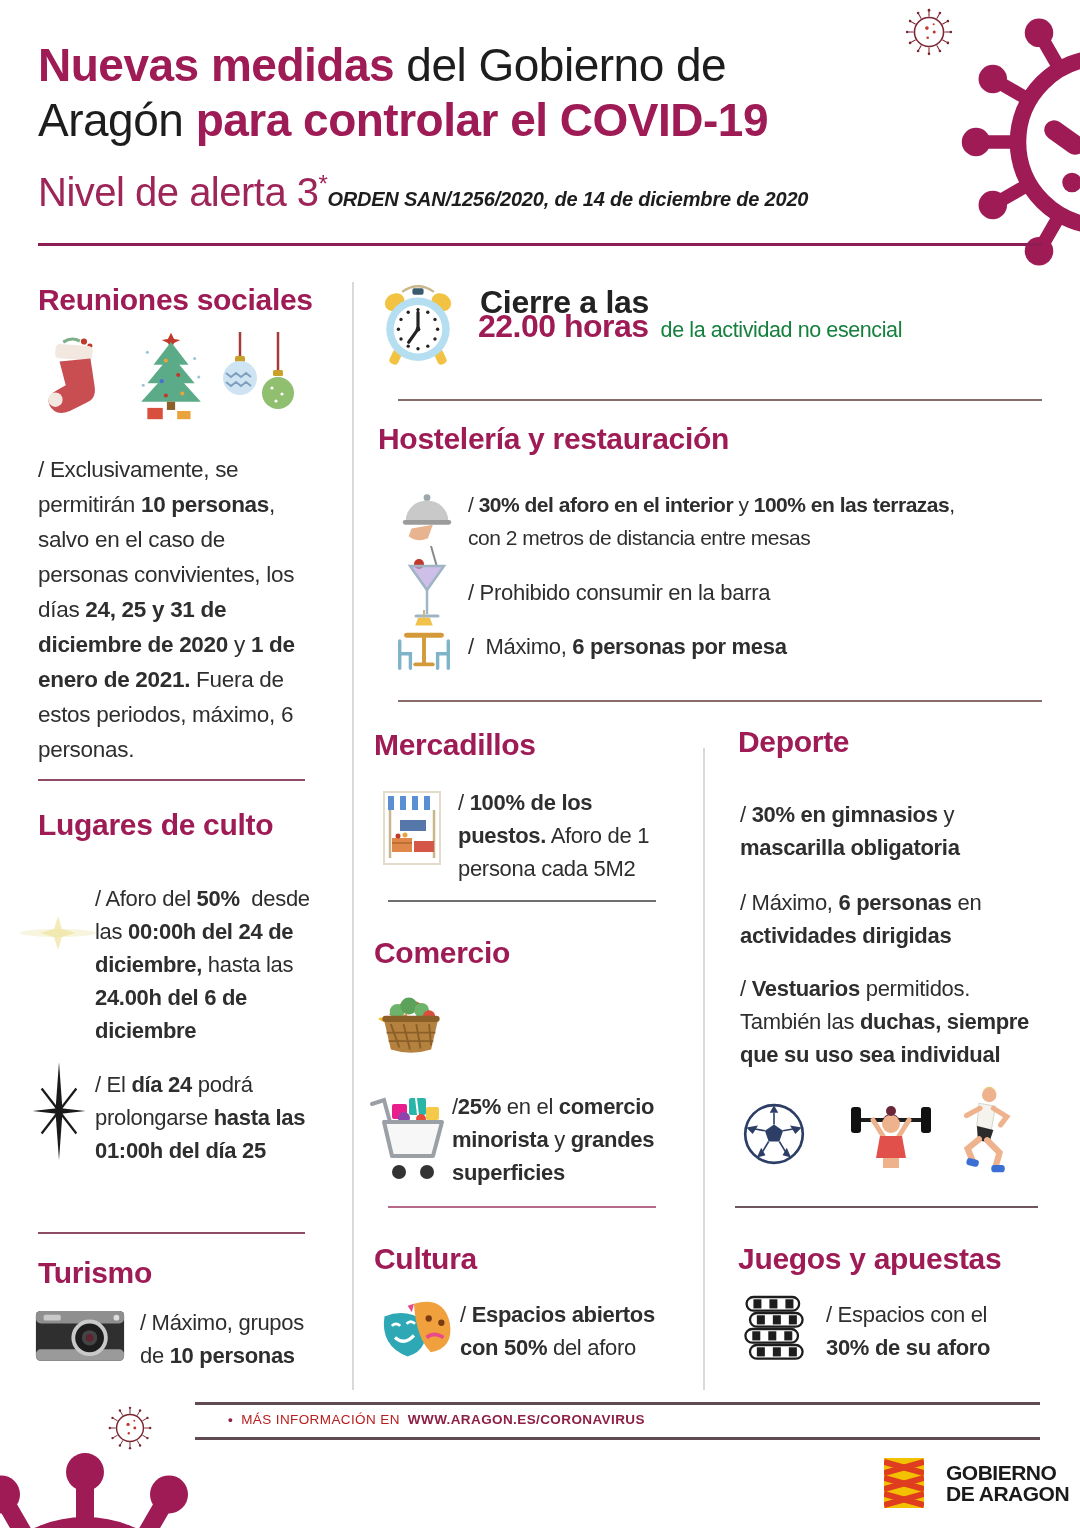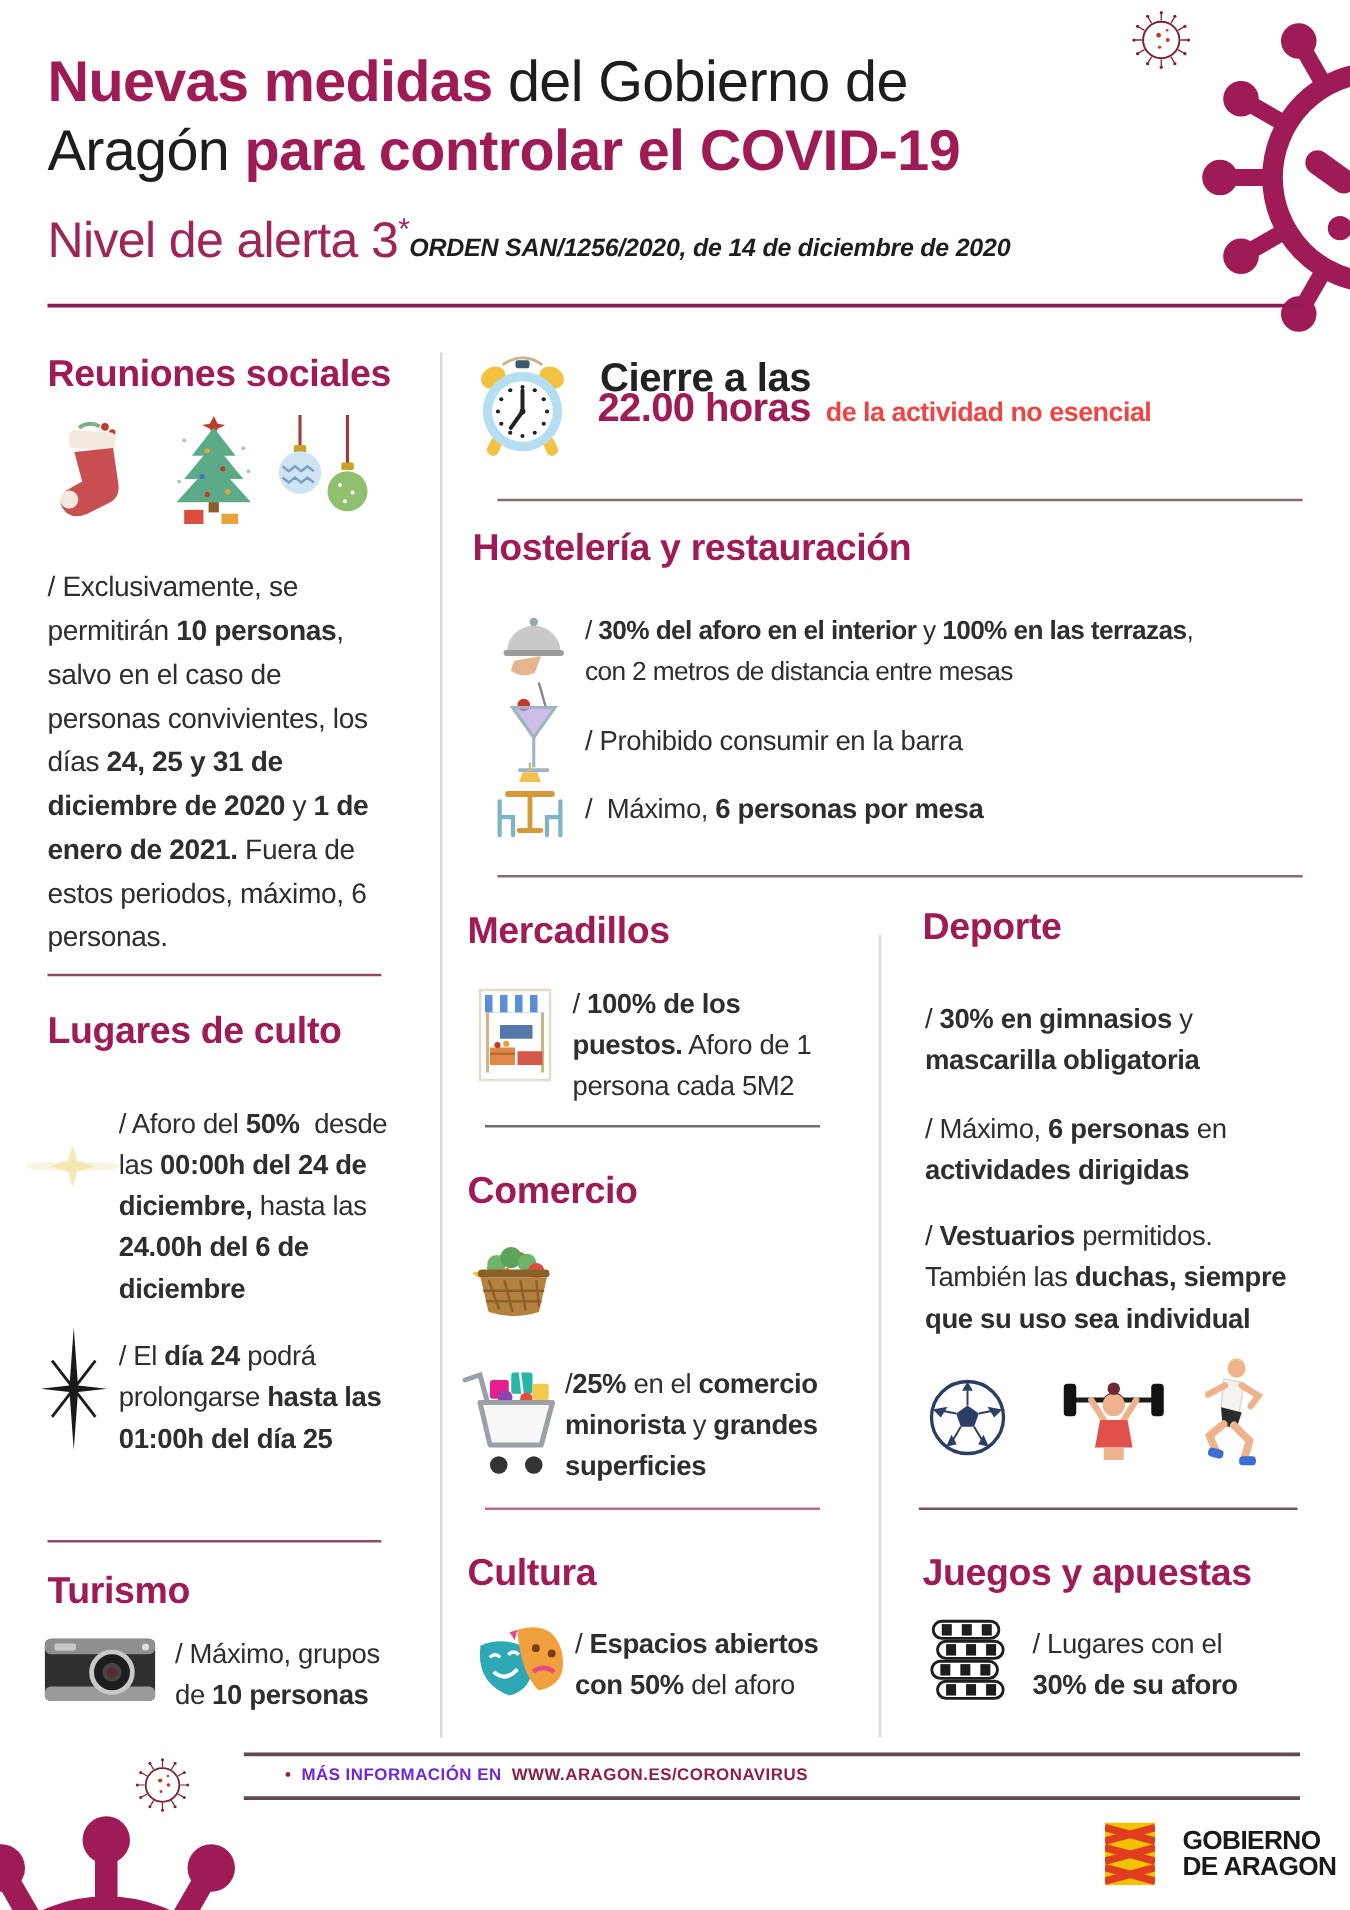--- a/index.html
+++ b/index.html
@@ -246,21 +246,21 @@
         <circle cx="26.8" cy="41.5" r="1.8"></circle>
         <circle cx="34.5" cy="33.8" r="1.8"></circle>
     </g>
     <line x1="45" y1="52" x2="45" y2="34" stroke="#222" stroke-width="3.4" stroke-linecap="round"></line>
     <line x1="45" y1="52" x2="35" y2="66" stroke="#222" stroke-width="3.4" stroke-linecap="round"></line>
     <circle cx="45" cy="52" r="2.5" fill="#222"></circle>
   </svg>
   <div class="abs" style="left:480px;top:284px;font-size:32px;font-weight:700;color:#222;letter-spacing:-0.3px">Cierre a las</div>
   <div class="abs" style="left:478px;top:308px;display:flex;align-items:baseline;gap:12px">
     <span style="font-size:32px;font-weight:700;color:#9e1b55;letter-spacing:-0.5px">22.00 horas</span>
-    <span style="font-size:21.5px;font-weight:700;color:#ef4444;letter-spacing:-0.4px">de la actividad no esencial</span>
+    <span style="font-size:21.5px;font-weight:400;color:#15803d;letter-spacing:-0.4px">de la actividad no esencial</span>
   </div>
   <div class="hr" style="left:398px;top:399px;width:644px;background:#8a6b6b"></div>
 
   <div class="heading" style="left:378px;top:422px">Hostelería y restauración</div>
 
   <svg class="abs" style="left:398px;top:488px;width:58px;height:58px" viewBox="0 0 60 60">
     <circle cx="30" cy="10" r="3.5" fill="#9aa7ad"></circle>
     <path d="M8 34 A22 21 0 0 1 52 34 Z" fill="#c9c9c9"></path>
     <rect x="5" y="33" width="50" height="5" rx="2.5" fill="#9b9b9b"></rect>
     <path d="M14 42 L36 38 L31 52 Q20 57 11 50 Z" fill="#e8b48f"></path>
@@ -442,27 +442,27 @@
       <rect x="3" y="32" width="46" height="12" rx="6" fill="#fff" stroke="#1d1d1d" stroke-width="2"></rect>
       <rect x="9" y="34" width="7" height="8" fill="#1d1d1d"></rect>
         <rect x="23" y="34" width="7" height="8" fill="#1d1d1d"></rect>
         <rect x="37" y="34" width="7" height="8" fill="#1d1d1d"></rect>
       <rect x="7" y="46" width="46" height="12" rx="6" fill="#fff" stroke="#1d1d1d" stroke-width="2"></rect>
       <rect x="13" y="48" width="7" height="8" fill="#1d1d1d"></rect>
         <rect x="27" y="48" width="7" height="8" fill="#1d1d1d"></rect>
         <rect x="41" y="48" width="7" height="8" fill="#1d1d1d"></rect>
     </g>
   </svg>
-  <div class="rich" style="left:826px;top:1298px"><span>/ Lugares con el
+  <div class="rich" style="left:826px;top:1298px"><span>/ Espacios con el
 </span><span class="b">30% de su aforo</span></div>
 
   <div class="hr" style="left:195px;top:1402px;width:845px;height:3px;background:#5f4b50"></div>
   <div class="abs" style="left:228px;top:1412px;font-size:13.5px;font-weight:700;letter-spacing:0.4px;display:flex;align-items:baseline;gap:8px">
     <span style="color:#8e2045">•</span>
-    <span style="color:#6d28d9;font-weight:700">MÁS INFORMACIÓN EN </span>
+    <span style="color:#b91c1c;font-weight:400">MÁS INFORMACIÓN EN </span>
     <span style="color:#8e2045">WWW.ARAGON.ES/CORONAVIRUS</span>
   </div>
   <div class="hr" style="left:195px;top:1437px;width:845px;height:3px;background:#5f4b50"></div>
 
   <div class="abs" style="left:884px;top:1458px;display:flex;gap:22px;align-items:center">
     <svg style="width:40px;height:50px" viewBox="0 0 40 50">
       <rect x="0" y="0" width="40" height="50" fill="#f2c100"></rect>
       <g stroke="#e03c1f" stroke-width="6">
         <line x1="0" y1="4" x2="40" y2="15"></line>
           <line x1="40" y1="4" x2="0" y2="15"></line>

